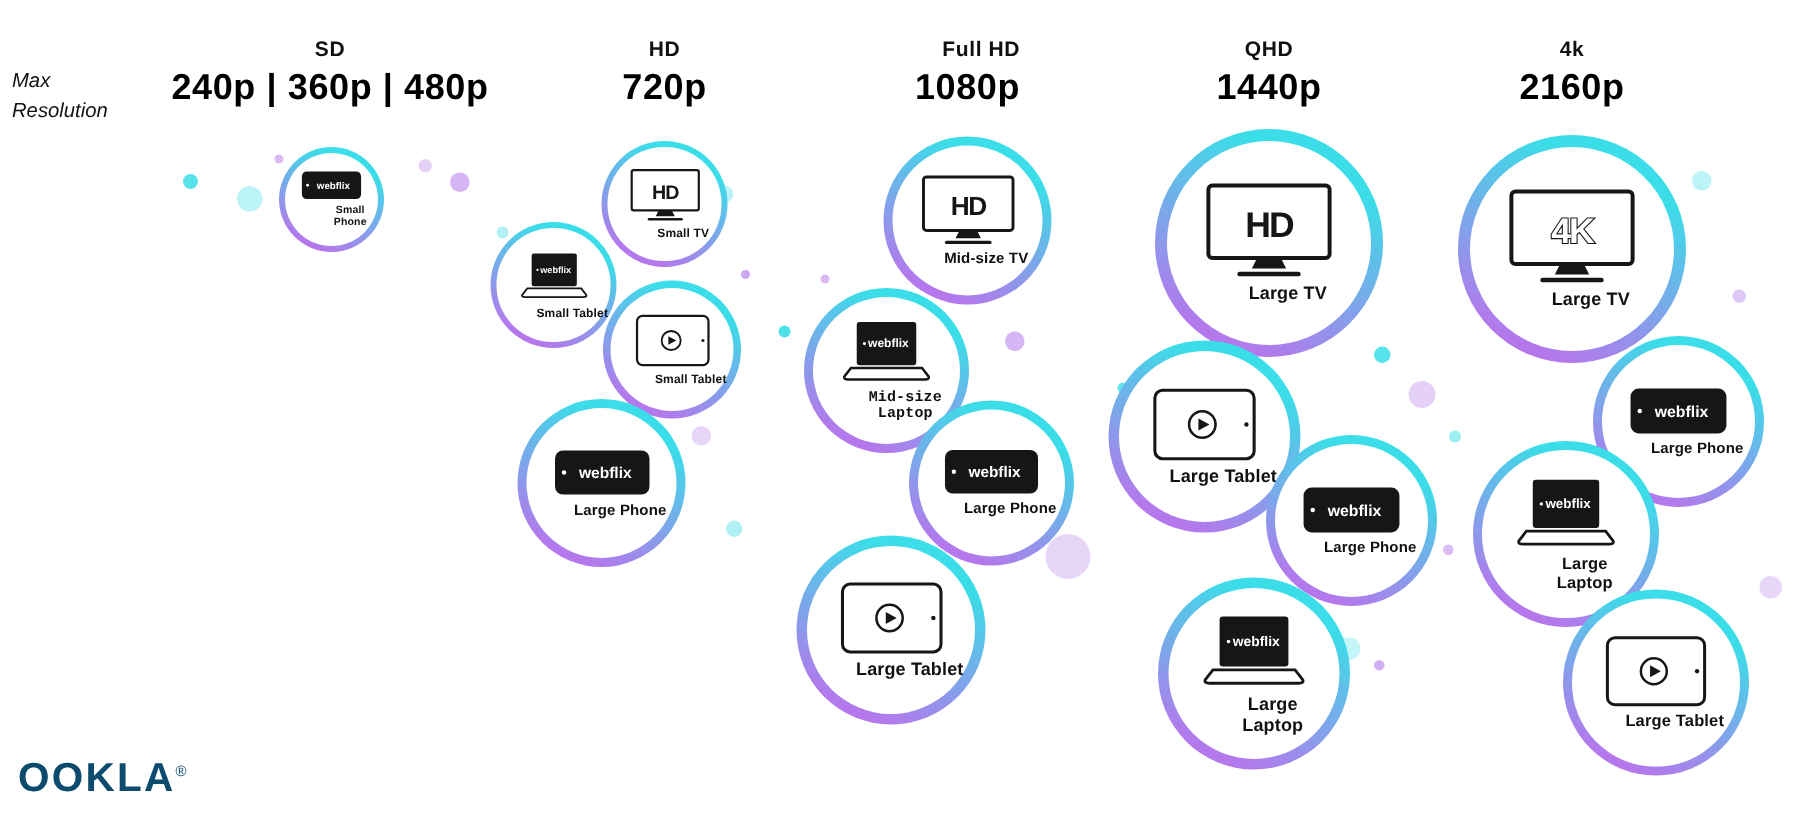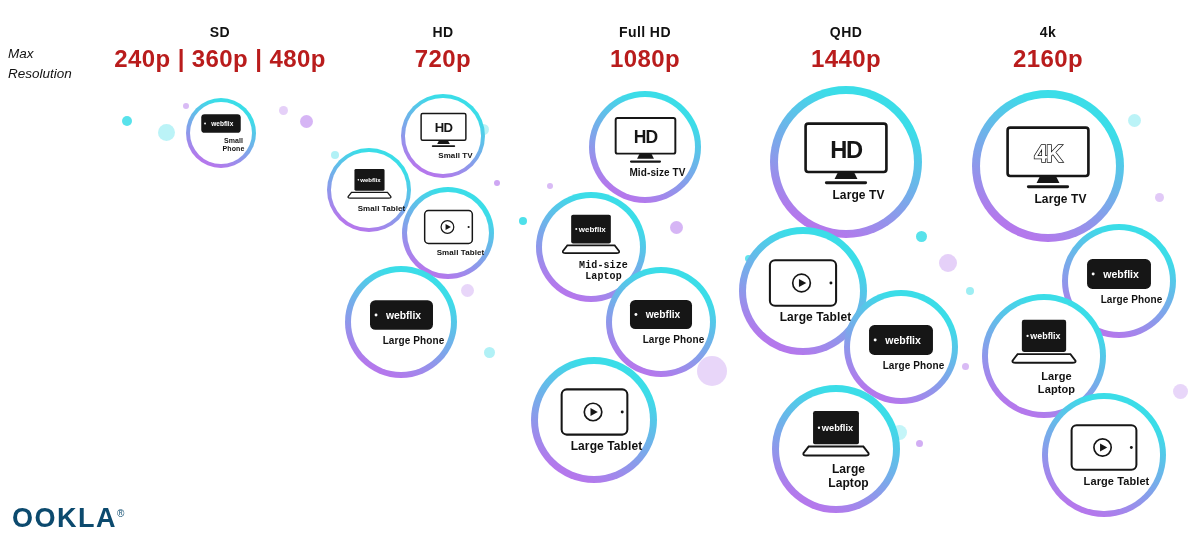--- a/index.html
+++ b/index.html
@@ -4,21 +4,21 @@
 <style>
   html,body{margin:0;padding:0;background:#fff;}
   .stage{
     position:relative;width:1200px;height:550px;background:#ffffff;overflow:hidden;
     font-family:"Liberation Sans",sans-serif;color:#111;
   }
   .max-label{position:absolute;left:8px;top:44px;font-size:13.5px;line-height:1.45;color:#111;}
   .max-label span{display:block;font-style:italic;}
   .col-header{position:absolute;top:24px;transform:translateX(-50%);text-align:center;white-space:nowrap;}
   .cat{font-size:14px;font-weight:700;letter-spacing:.4px;color:#111;}
-  .res{font-size:24px;font-weight:800;margin-top:5px;letter-spacing:.4px;color:#b91c1c;}
+  .res{font-size:24px;font-weight:800;margin-top:5px;letter-spacing:.4px;color:#000000;}
   .dot{position:absolute;border-radius:50%;}
   .device-circle{position:absolute;border-radius:50%;box-sizing:border-box;}
   .device-inner{
     width:100%;height:100%;background:#fff;border-radius:50%;
     display:flex;flex-direction:column;align-items:center;justify-content:center;gap:3px;
   }
   .device-icon{display:flex;align-items:center;justify-content:center;line-height:0;}
   .device-label{
     font-weight:600;text-align:center;white-space:pre-line;line-height:1.15;
     letter-spacing:.1px;color:#111;padding-left:25px;
@@ -60,21 +60,21 @@
     <div class="dot" style="left: 1172.5px; top: 383.5px; width: 15px; height: 15px; background: rgb(180, 120, 236); opacity: 0.3;"></div>
     <div class="dot" style="left: 961.5px; top: 362.5px; width: 7px; height: 7px; background: rgb(180, 120, 236); opacity: 0.5;"></div>
     <div class="col-header" style="left: 220px;">
       <div class="cat">SD</div>
       <div class="res">240p | 360p | 480p</div>
     </div>
     <div class="col-header" style="left: 443px;">
       <div class="cat">HD</div>
       <div class="res">720p</div>
     </div>
-    <div class="col-header" style="left: 645px;">
+    <div class="col-header" style="left: 645px; text-align: right;">
       <div class="cat">Full HD</div>
       <div class="res">1080p</div>
     </div>
     <div class="col-header" style="left: 846px;">
       <div class="cat">QHD</div>
       <div class="res">1440p</div>
     </div>
     <div class="col-header" style="left: 1048px;">
       <div class="cat">4k</div>
       <div class="res">2160p</div>

